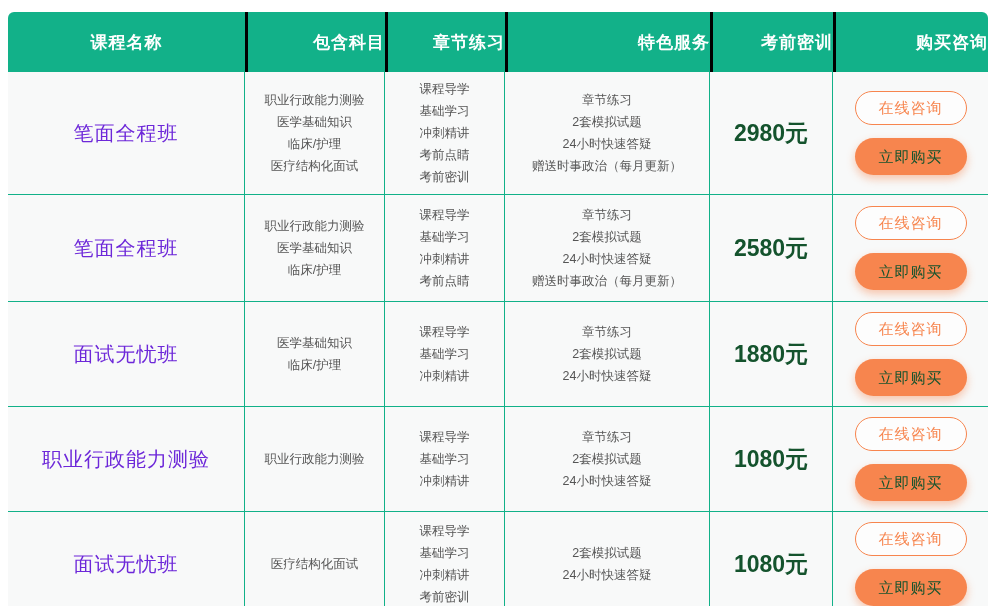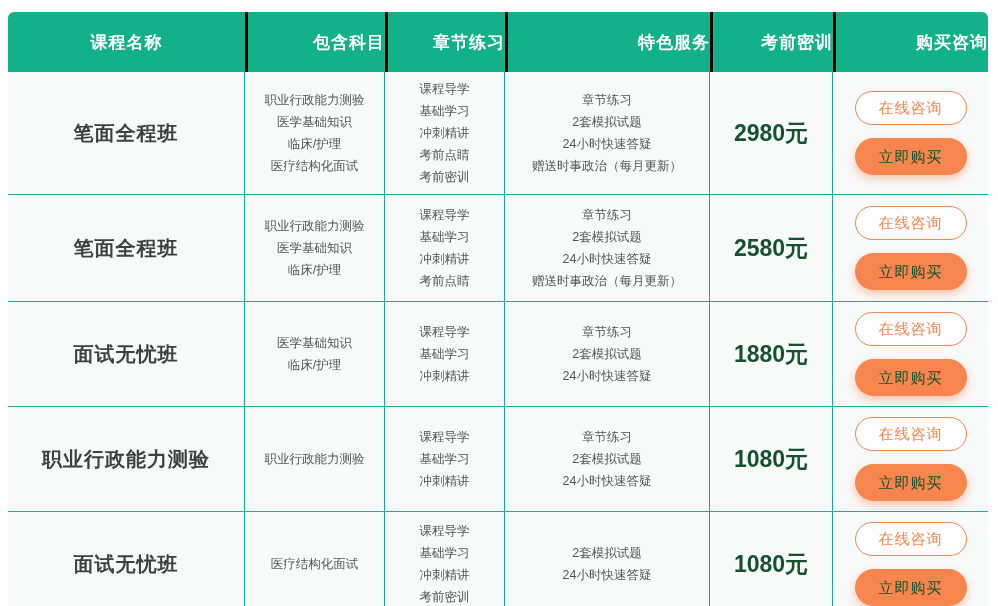--- a/index.html
+++ b/index.html
@@ -42,22 +42,22 @@
   }
   td:last-child { border-right: none; }
   tr.body-row:last-child td { border-bottom: 3px solid #12b189; }
   tr.r1 { height: 113px; }
   tr.r2 { height: 107px; }
   tr.r3 { height: 105px; }
   tr.r4 { height: 105px; }
   tr.r5 { height: 106px; }
   .course-name {
     font-size: 20px;
-    font-weight: bold;
-    color: #404040;
+    font-weight: normal;
+    color: #6d28d9;
     letter-spacing: 1px;
   }
   .multiline {
     font-size: 12.5px;
     color: #555555;
     line-height: 22px;
     white-space: pre-line;
   }
   .price {
     font-size: 23px;

